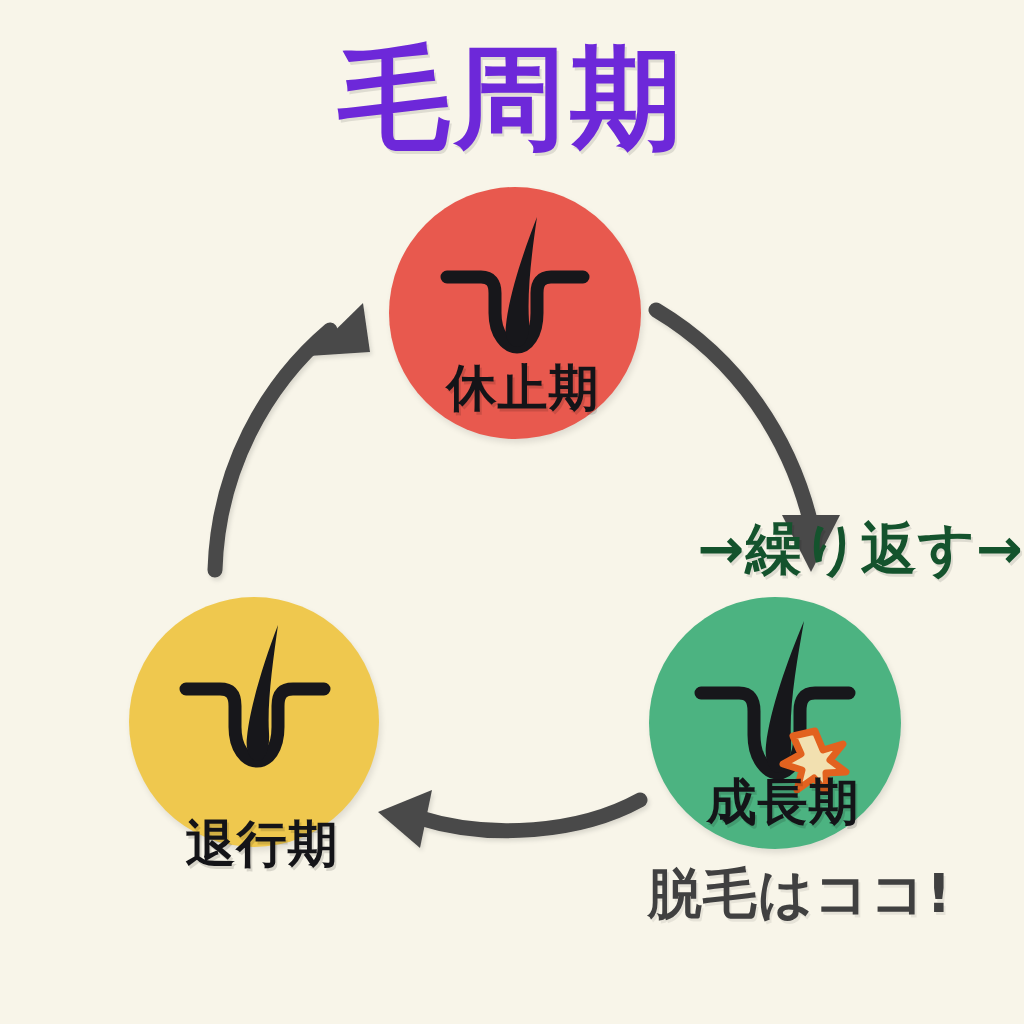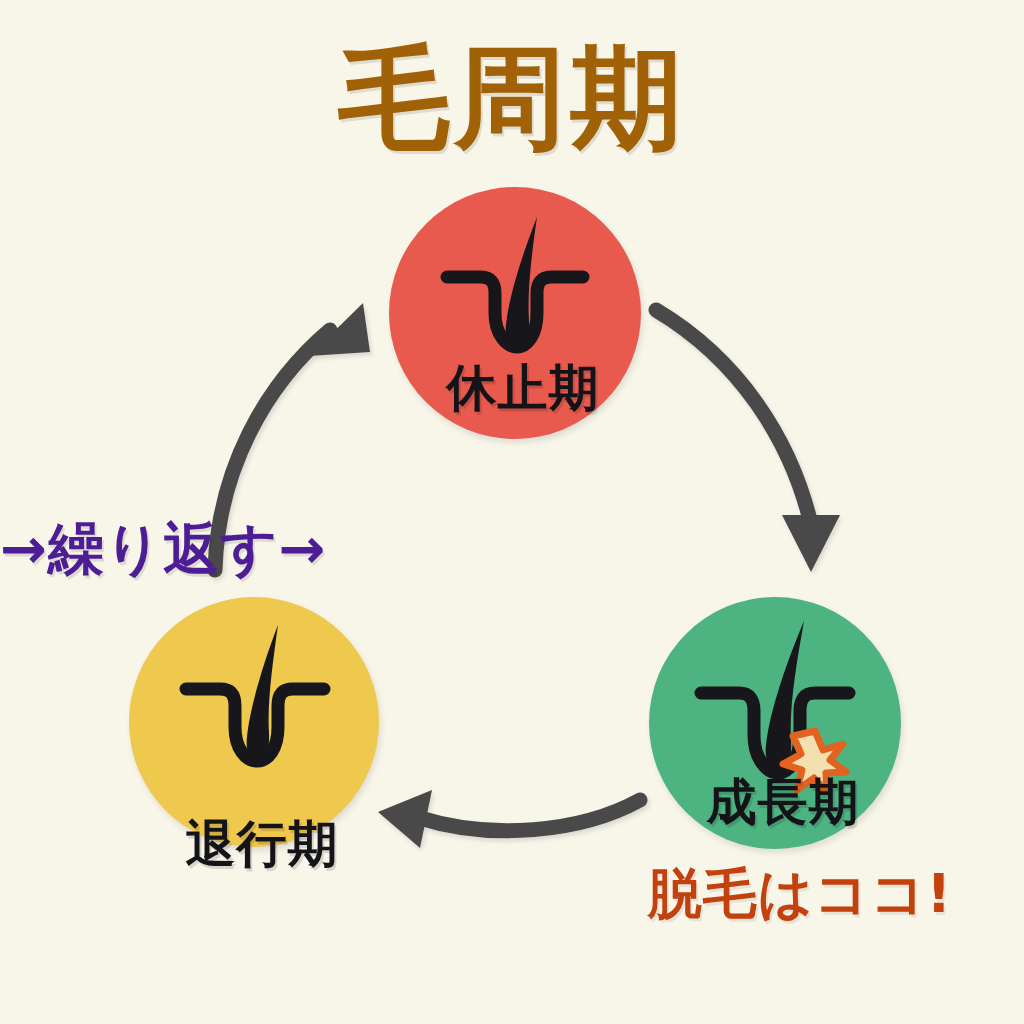--- a/index.html
+++ b/index.html
@@ -61,24 +61,24 @@
   .follicle-wrap {
     position: absolute;
     left: 50%;
     transform: translateX(-50%);
   }
   .center-note {
     position: absolute;
     left: 0;
     top: 512px;
     width: 1024px;
-    text-align: left;
+    text-align: right;
     font-size: 56px;
     font-weight: 900;
-    color: #4c1d95;
+    color: #14532d;
     letter-spacing: 1px;
     text-shadow: 2px 3px 0 rgba(0,0,0,0.10);
     font-family: "DejaVu Sans", "Liberation Sans", sans-serif;
   }
   .callout {
     position: absolute;
     left: 620px;
     top: 858px;
     width: 360px;
     text-align: center;
@@ -96,21 +96,21 @@
     width: 1024px;
     height: 1024px;
     pointer-events: none;
   }
 </style>
 </head>
 <body style="background: rgb(248, 245, 233);">
 
 <div id="stage" style="background: rgb(248, 245, 233);">
 
-  <div class="title" style="color: #a16207;">毛周期</div>
+  <div class="title" style="color: #6d28d9;">毛周期</div>
 
   <svg class="arrows" viewBox="0 0 1024 1024" xmlns="http://www.w3.org/2000/svg">
     <defs>
       <filter id="softshadow" x="-30%" y="-30%" width="170%" height="170%">
         <feDropShadow dx="2" dy="3" stdDeviation="2" flood-color="#000000" flood-opacity="0.12"></feDropShadow>
       </filter>
     </defs>
 
     <g filter="url(#softshadow)">
       <path d="M 656 310 C 740 360 790 440 810 520" stroke="#4a4a4a" stroke-width="15" fill="none" stroke-linecap="round"></path>
@@ -168,15 +168,15 @@
           </g>
           <path d="M 104 8 C 90 44 76 90 73 120 C 71 135 77 144 83 144 C 91 144 96 133 95 116 C 93 86 99 44 104 8 Z" fill="#17171b"></path>
         </svg>
       </div>
       <div class="phase-label" style="top:170px;margin-top:44px;">退行期</div>
     </div>
   </div>
 
   <div class="center-note">→繰り返す→</div>
 
-  <div class="callout" style="color: #c2410c;">脱毛はココ!</div>
+  <div class="callout" style="color: #404040;">脱毛はココ!</div>
 
 </div>
 
 </body></html>

